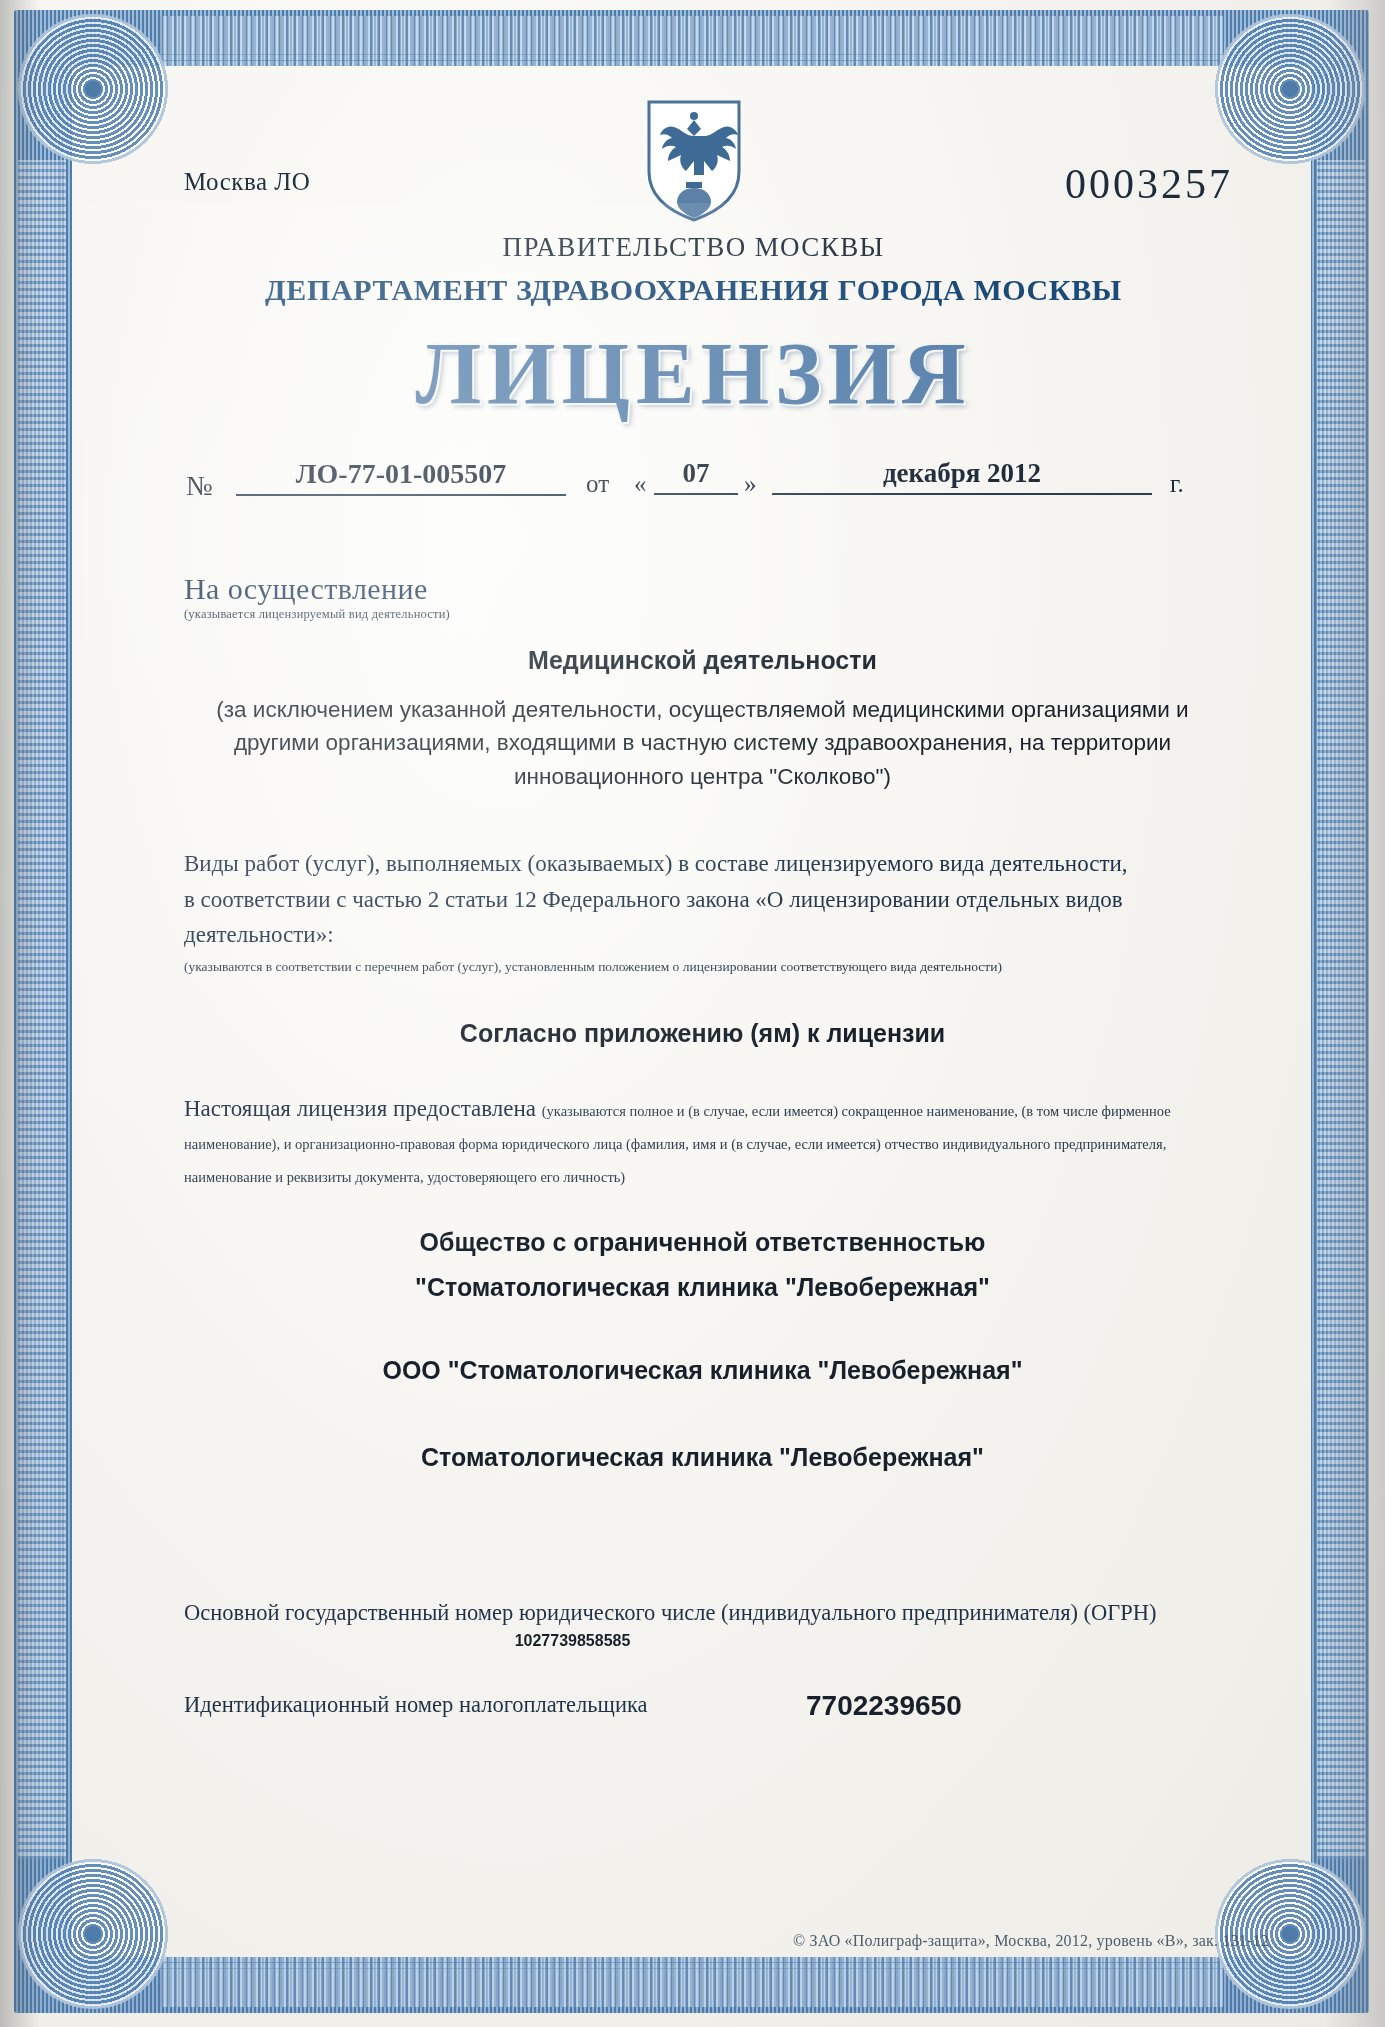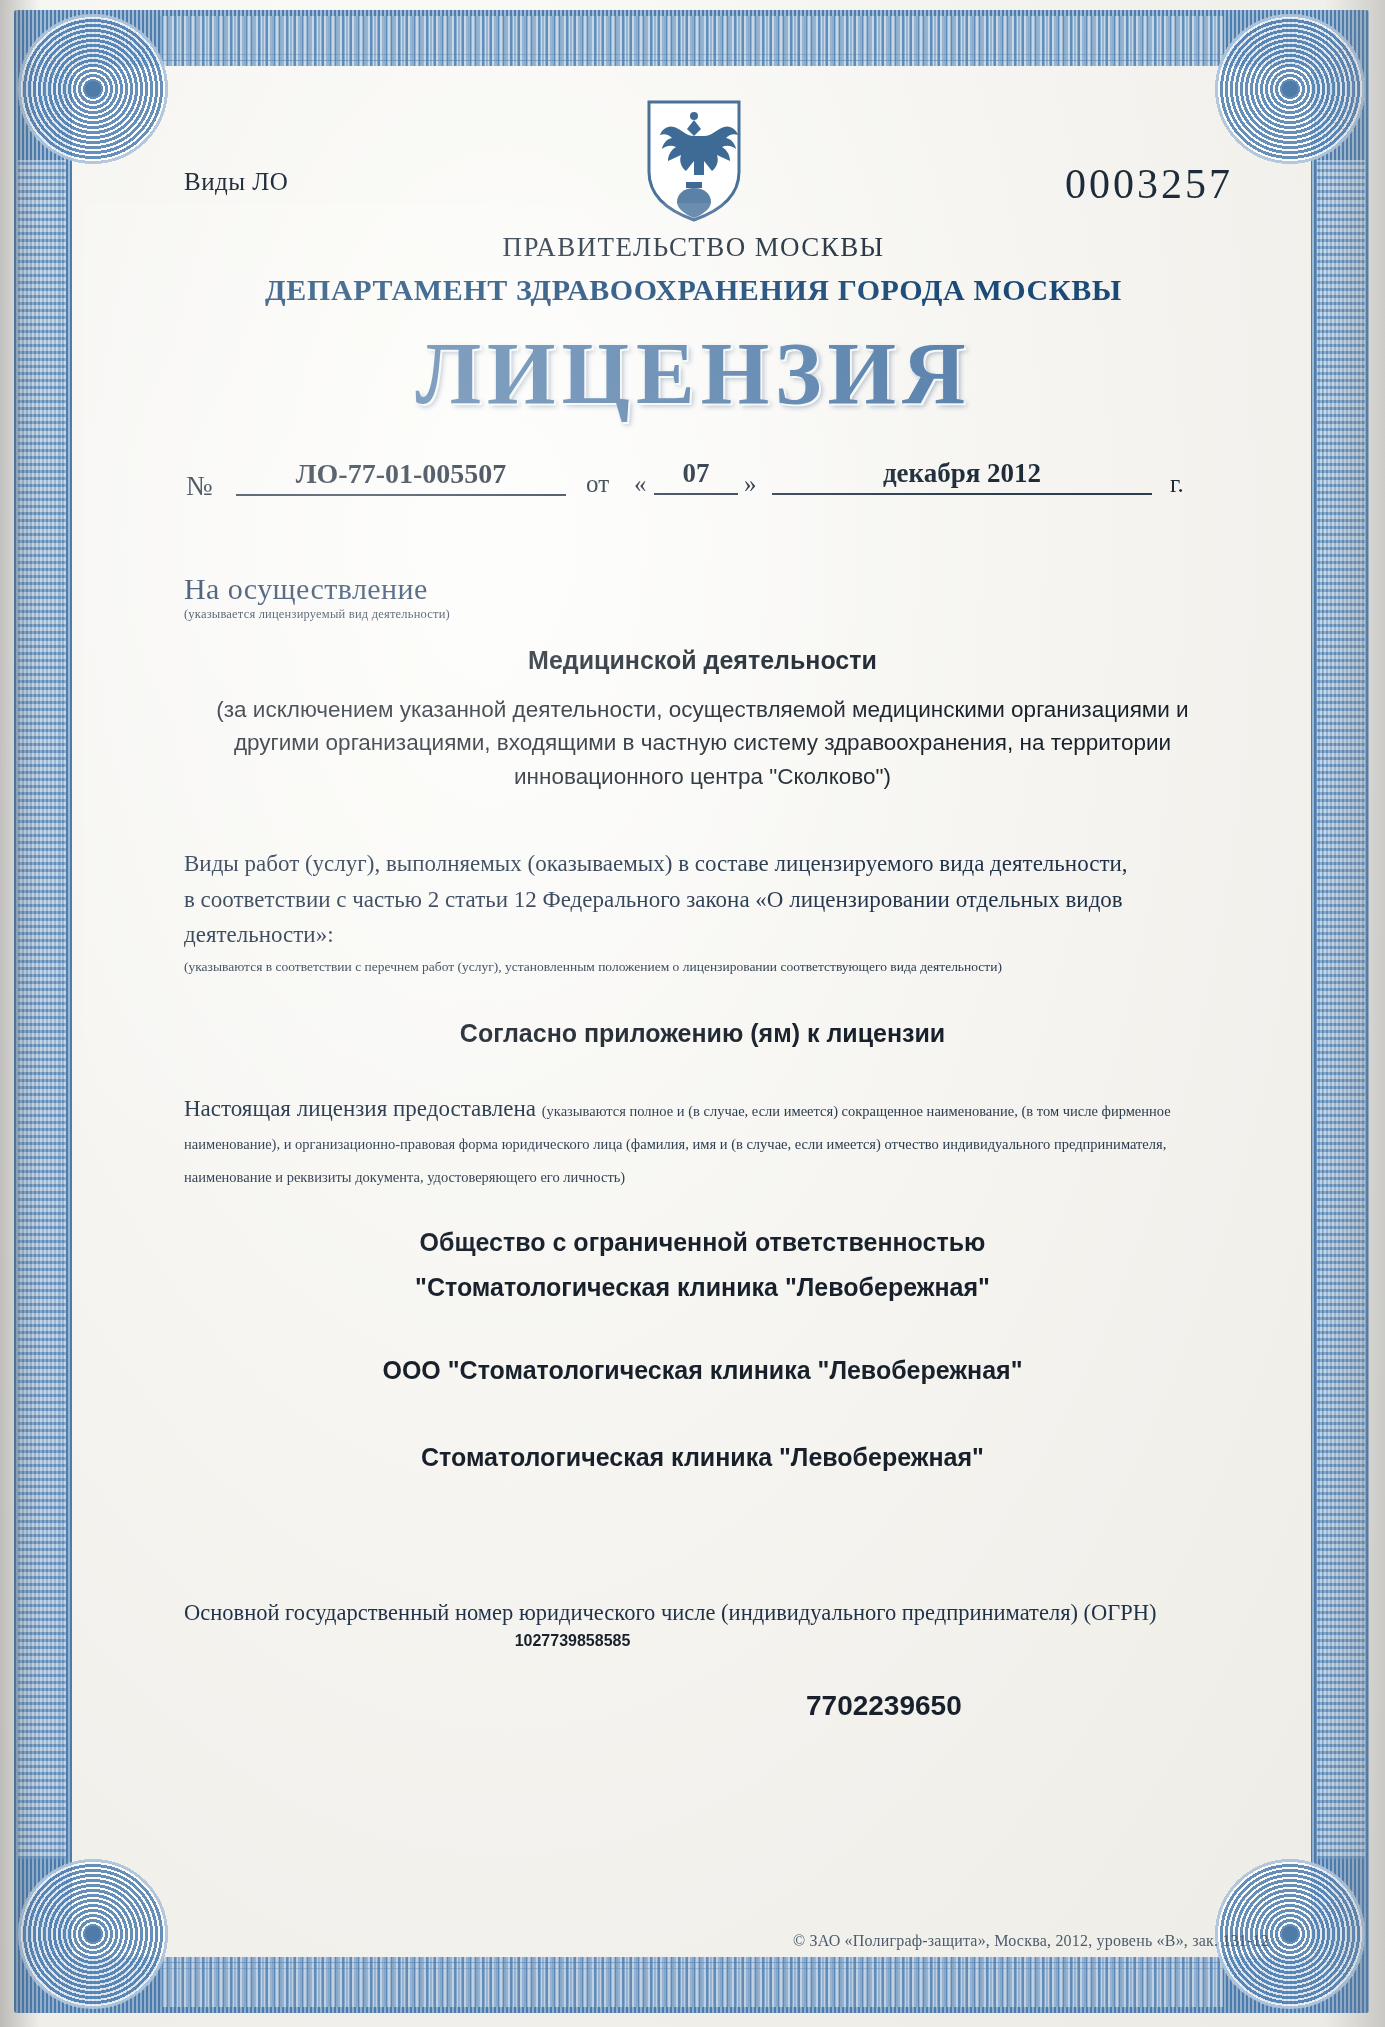--- a/index.html
+++ b/index.html
@@ -370,21 +370,21 @@
           <path d="M10 6 H100 V76 Q100 108 55 124 Q10 108 10 76 Z" fill="#ffffff" stroke="#4a7198" stroke-width="3"></path>
           <g fill="#3e6b96">
             <path d="M55 24 l7 9 -7 7 -7 -7 z"></path>
             <path d="M55 40 c-8 0 -13 -7 -20 -9 c-6 -2 -12 2 -14 8 c5 -2 9 0 12 3 c-5 1 -9 5 -10 11 c5 -4 10 -4 14 -2 c-5 3 -8 8 -8 14 l13 -6 c-2 6 0 12 5 16 l8 -10 l0 14 l10 0 l0 -14 l8 10 c5 -4 7 -10 5 -16 l13 6 c0 -6 -3 -11 -8 -14 c4 -2 9 -2 14 2 c-1 -6 -5 -10 -10 -11 c3 -3 7 -5 12 -3 c-2 -6 -8 -10 -14 -8 c-7 2 -12 9 -20 9 z"></path>
             <path d="M47 86 h16 v6 h-16 z"></path>
             <path d="M55 92 c-10 0 -17 6 -17 14 c0 6 7 12 17 16 c10 -4 17 -10 17 -16 c0 -8 -7 -14 -17 -14 z" opacity=".85"></path>
           </g>
           <circle cx="55" cy="20" r="4" fill="#3e6b96"></circle>
         </svg>
       </div>
-      <div class="series-label">Виды ЛО</div>
+      <div class="series-label">Москва ЛО</div>
       <div class="serial-number">0003257</div>
     </div>
 
     <div class="gov-line">ПРАВИТЕЛЬСТВО МОСКВЫ</div>
     <div class="dept-line">ДЕПАРТАМЕНТ ЗДРАВООХРАНЕНИЯ ГОРОДА МОСКВЫ</div>
 
     <div class="license-word">ЛИЦЕНЗИЯ</div>
 
     <div class="number-row">
       <span class="num-sign">№</span>
@@ -419,20 +419,21 @@
       <div class="org-line org-1">Общество с ограниченной ответственностью</div>
       <div class="org-line org-2">"Стоматологическая клиника "Левобережная"</div>
       <div class="org-line org-3">ООО "Стоматологическая клиника "Левобережная"</div>
       <div class="org-line org-4">Стоматологическая клиника "Левобережная"</div>
     </div>
 
     <div class="block">
       <div class="ogrn-label">Основной государственный номер юридического числе (индивидуального предпринимателя) (ОГРН)</div>
       <div class="ogrn-value">1027739858585</div>
       <div class="inn-row">
+        <span class="inn-label">Идентификационный номер налогоплательщика</span>
         <span class="inn-value">7702239650</span>
       </div>
     </div>
 
     <div class="footprint">© ЗАО «Полиграф-защита», Москва, 2012, уровень «В», зак. 131-12</div>
   </div>
 
   <div class="scan-glare"></div>
   <div class="scan-shadow-left"></div>
   <div class="scan-shadow-right"></div>

